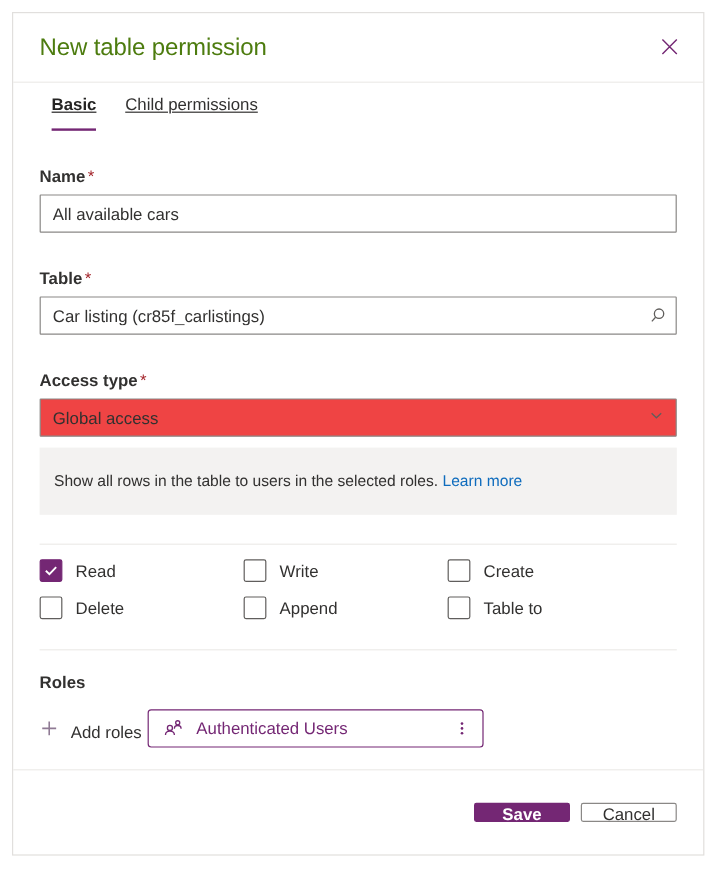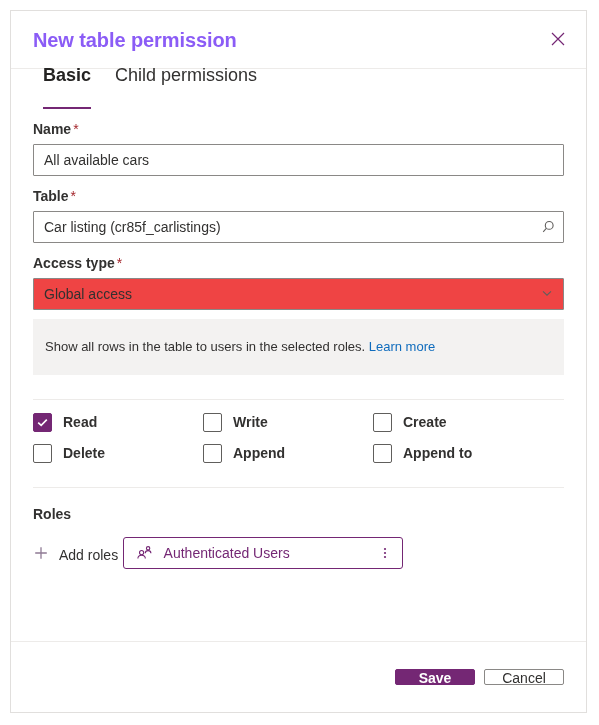--- a/index.html
+++ b/index.html
@@ -33,22 +33,22 @@
     position: relative;
     height: 58px;
     flex: 0 0 auto;
     display: flex;
     align-items: center;
     padding: 0 22px 0 22px;
     box-sizing: border-box;
   }
   .dialog-title {
     font-size: 20px;
-    font-weight: 700;
-    color: #8b5cf6;
+    font-weight: 400;
+    color: #4d7c0f;
     letter-spacing: -0.1px;
     line-height: 26px;
   }
   .close-button {
     position: absolute;
     right: 12px;
     top: 13px;
     width: 32px;
     height: 32px;
     display: flex;
@@ -73,26 +73,27 @@
     flex: 0 0 auto;
     display: flex;
     align-items: flex-end;
     padding: 14px 0 0 32px;
     gap: 24px;
     height: 40px;
     box-sizing: border-box;
   }
   .tab {
     position: relative;
-    font-size: 18px;
+    font-size: 14px;
     line-height: 20px;
-    padding-bottom: 24px;
+    padding-bottom: 12px;
     color: #323130;
     cursor: pointer;
     white-space: nowrap;
+    text-decoration: underline;
   }
   .tab.active {
     font-weight: 600;
     color: #252423;
   }
   .tab.active::after {
     content: "";
     position: absolute;
     left: 0;
     right: 0;
@@ -103,21 +104,21 @@
 
   
   .dialog-body {
     flex: 1 1 auto;
     padding: 0 22px;
     box-sizing: border-box;
     overflow: hidden;
   }
 
   .field {
-    margin-top: 10px;
+    margin-top: 28px;
   }
   .field-label {
     font-size: 14px;
     font-weight: 600;
     color: #323130;
     line-height: 20px;
     margin-bottom: 5px;
     display: block;
   }
   .req {
@@ -206,24 +207,23 @@
 
   
   .privileges {
     margin-top: 12px;
     display: grid;
     grid-template-columns: 170px 170px 170px;
     row-gap: 11px;
   }
   .check-item {
     display: flex;
-    align-items: flex-end;
+    align-items: flex-start;
     gap: 11px;
     cursor: pointer;
-    font-weight: bold;
   }
   .checkbox {
     width: 19px;
     height: 19px;
     box-sizing: border-box;
     border: 1px solid #605e5c;
     background: #ffffff;
     border-radius: 2px;
     flex: 0 0 auto;
     display: flex;
@@ -428,21 +428,21 @@
         <span class="check-label">Delete</span>
       </div>
 
       <div class="check-item">
         <span class="checkbox"></span>
         <span class="check-label">Append</span>
       </div>
 
       <div class="check-item">
         <span class="checkbox"></span>
-        <span class="check-label">Append to</span>
+        <span class="check-label">Table to</span>
       </div>
 
     </div>
 
     <div class="divider"></div>
 
     
     <div class="section-title">Roles</div>
 
     <div class="add-roles">

